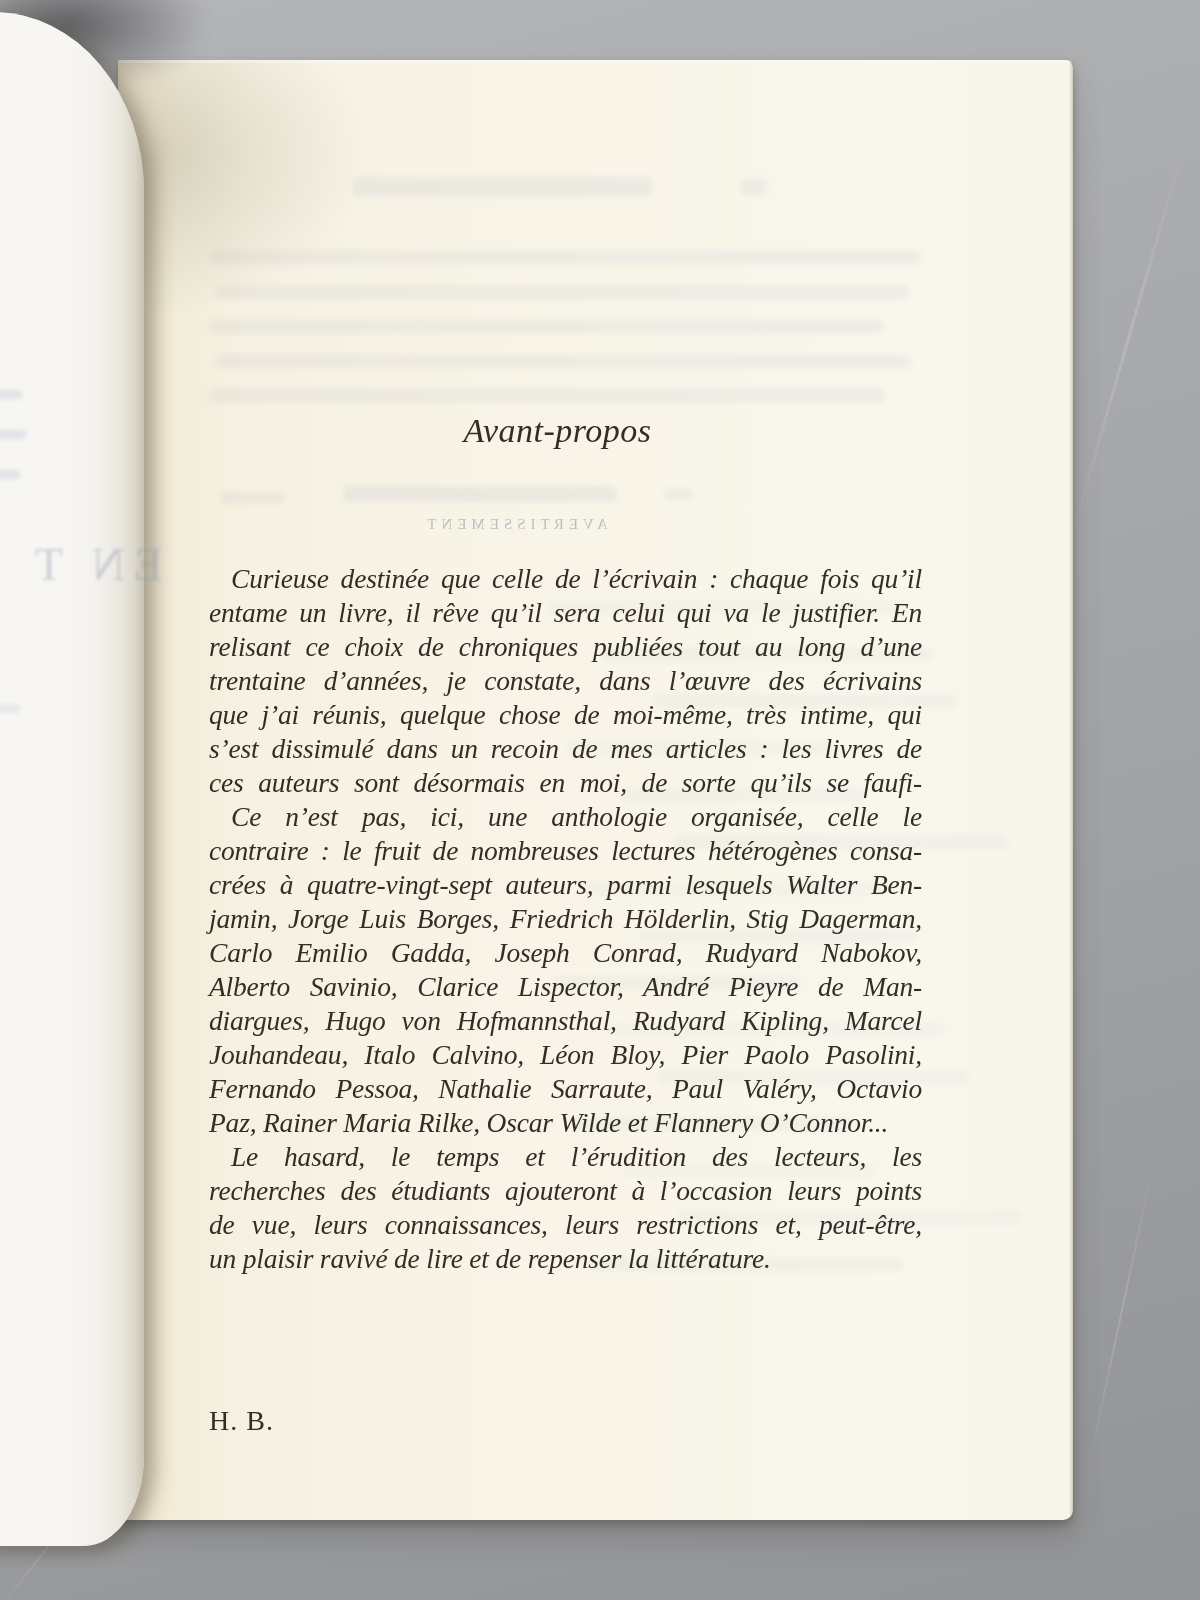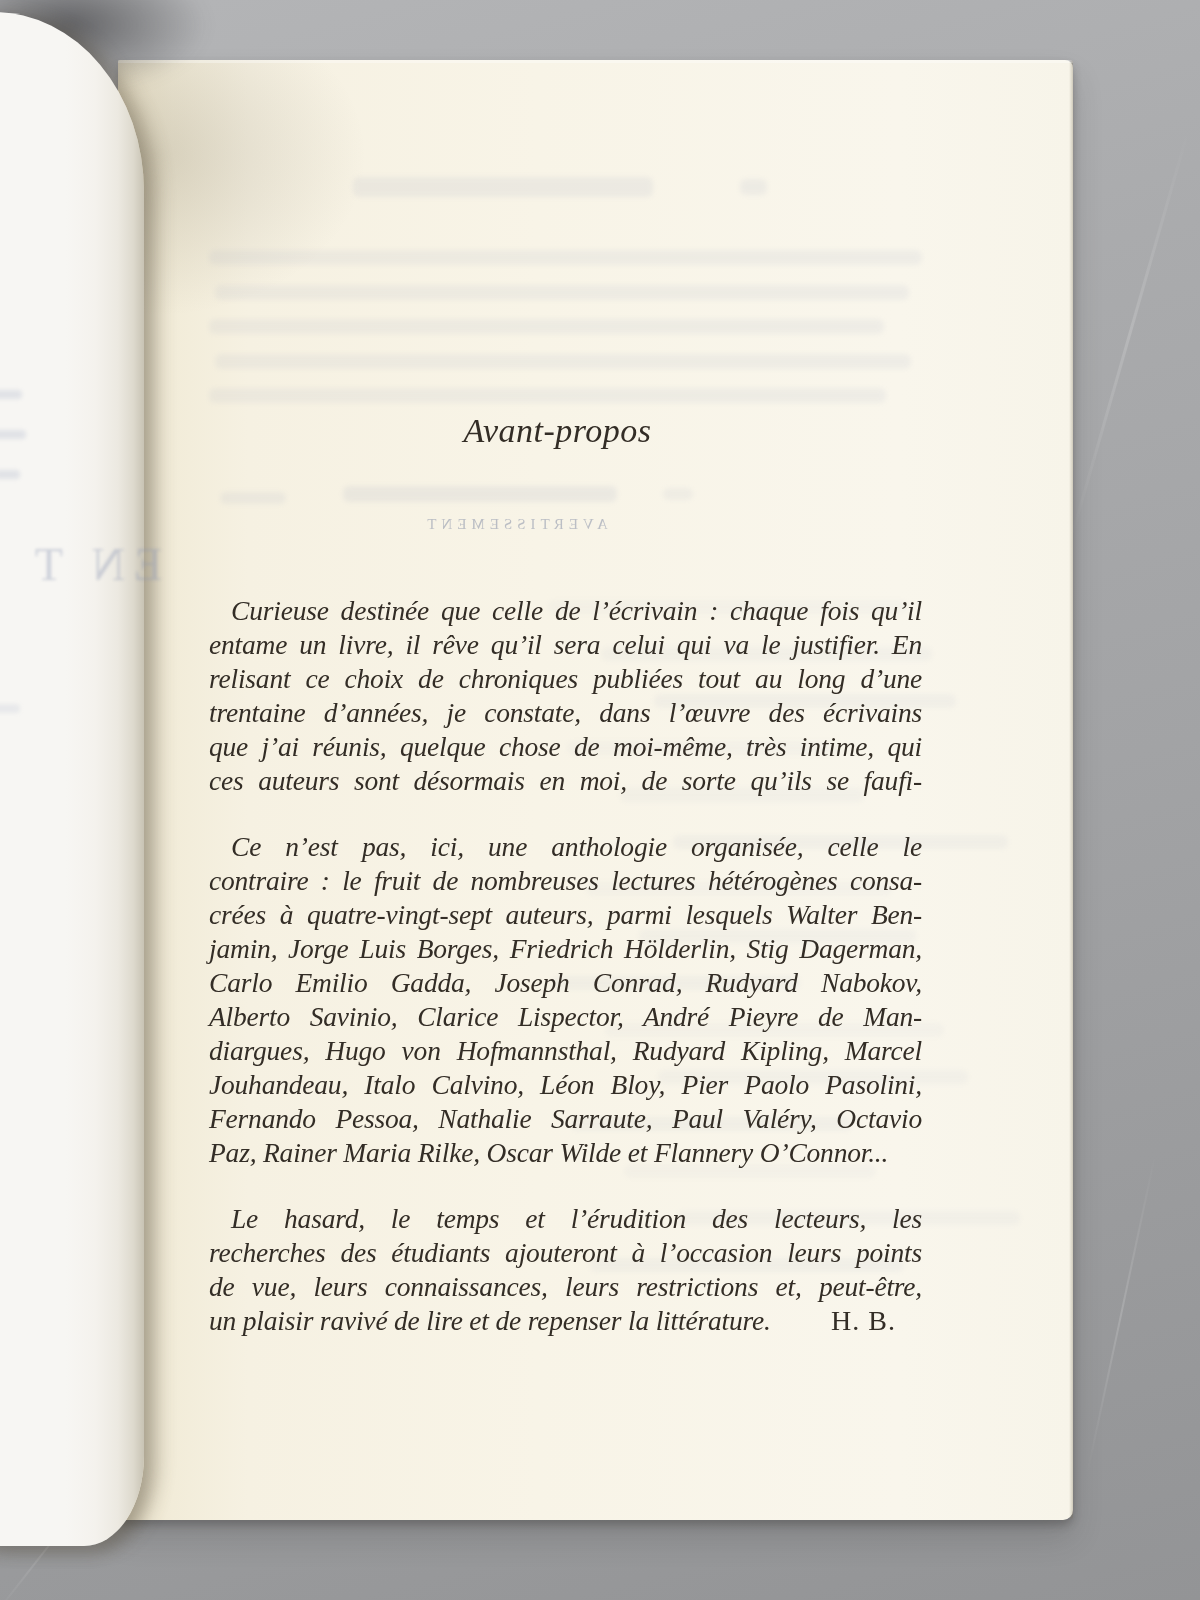--- a/index.html
+++ b/index.html
@@ -47,25 +47,25 @@
     position:absolute; left:82px; top:349px; width:713px; margin:1px; z-index:2;
     text-align:center; font:italic 400 34px/41px "Liberation Serif", serif;
     color:var(--ink,#332d26); letter-spacing:0.5px; font-weight:normal;
   }
   .body-text {
     position:absolute; left:91px; top:502px; width:713px; z-index:2;
     font:italic 400 27.5px/34px "Liberation Serif", serif;
     color:var(--ink,#332d26); letter-spacing:-0.2px;
   }
   .line { text-align:justify; text-align-last:justify; text-justify:inter-word; height:34px; }
-  .line.first { text-indent:22px;margin-top:32px; }
+  .line.first { text-indent:22px; }
   .line.plast { text-align-last:left; }
   .signature {
-    position:absolute; top:1244px; left:91px; width:713px; z-index:2; box-sizing:border-box;
-    text-align:right; padding-right:26px;
+    position:absolute; top:1344px; left:91px; width:713px; z-index:2; box-sizing:border-box;
+    padding-right:26px;
     font:400 28px/34px "Liberation Serif", serif; color:var(--ink,#332d26); letter-spacing:1px;
   }
 
   
   .curl {
     position:absolute; left:-30px; top:12px; width:174px; height:1534px; z-index:3;
     background: linear-gradient(90deg, #f7f6f3 0%, #f7f6f3 55%, #f4f2ed 72%, #ece9e1 85%, #ddd9cd 94%, #c8c3b4 100%);
     border-radius: 22px 150px 60px 24px / 22px 180px 90px 24px;
     box-shadow: 14px 4px 18px rgba(80,70,50,0.30), 4px 10px 14px rgba(60,55,45,0.18);
   }
@@ -119,20 +119,21 @@
         <div class="gbar" style="left: 559px; top: 1151px; width: 343px; height: 14px; opacity: 0.065;"></div>
         <div class="gbar" style="left: 472px; top: 1198px; width: 314px; height: 14px; opacity: 0.08;"></div>
       </div>
     <h1 class="title">Avant-propos</h1>
     <div class="body-text">
         <div class="line first">Curieuse destinée que celle de l’écrivain : chaque fois qu’il</div>
         <div class="line">entame un livre, il rêve qu’il sera celui qui va le justifier. En</div>
         <div class="line">relisant ce choix de chroniques publiées tout au long d’une</div>
         <div class="line">trentaine d’années, je constate, dans l’œuvre des écrivains</div>
         <div class="line">que j’ai réunis, quelque chose de moi-même, très intime, qui</div>
+        <div class="line">s’est dissimulé dans un recoin de mes articles : les livres de</div>
         <div class="line">ces auteurs sont désormais en moi, de sorte qu’ils se faufi-</div>
         <div class="line first">Ce n’est pas, ici, une anthologie organisée, celle le</div>
         <div class="line">contraire : le fruit de nombreuses lectures hétérogènes consa-</div>
         <div class="line">crées à quatre-vingt-sept auteurs, parmi lesquels Walter Ben-</div>
         <div class="line">jamin, Jorge Luis Borges, Friedrich Hölderlin, Stig Dagerman,</div>
         <div class="line">Carlo Emilio Gadda, Joseph Conrad, Rudyard Nabokov,</div>
         <div class="line">Alberto Savinio, Clarice Lispector, André Pieyre de Man-</div>
         <div class="line">diargues, Hugo von Hofmannsthal, Rudyard Kipling, Marcel</div>
         <div class="line">Jouhandeau, Italo Calvino, Léon Bloy, Pier Paolo Pasolini,</div>
         <div class="line">Fernando Pessoa, Nathalie Sarraute, Paul Valéry, Octavio</div>

